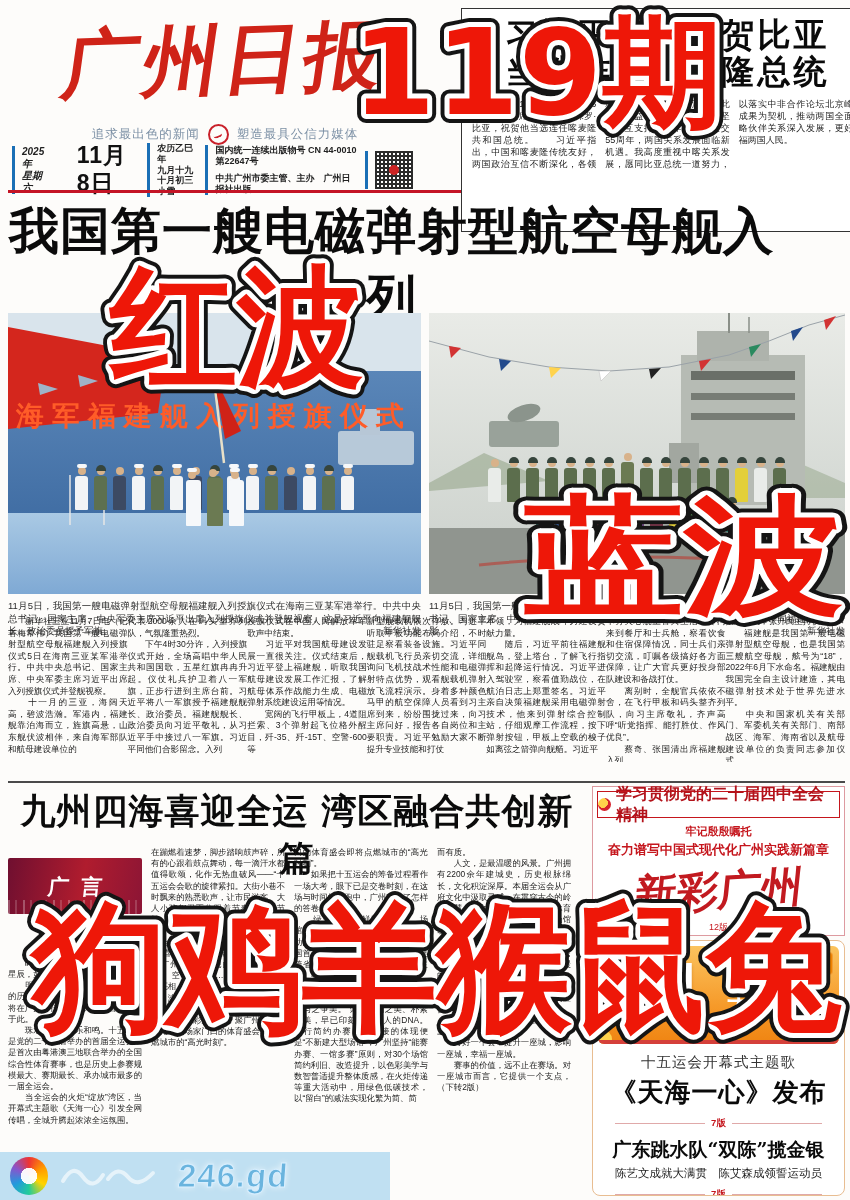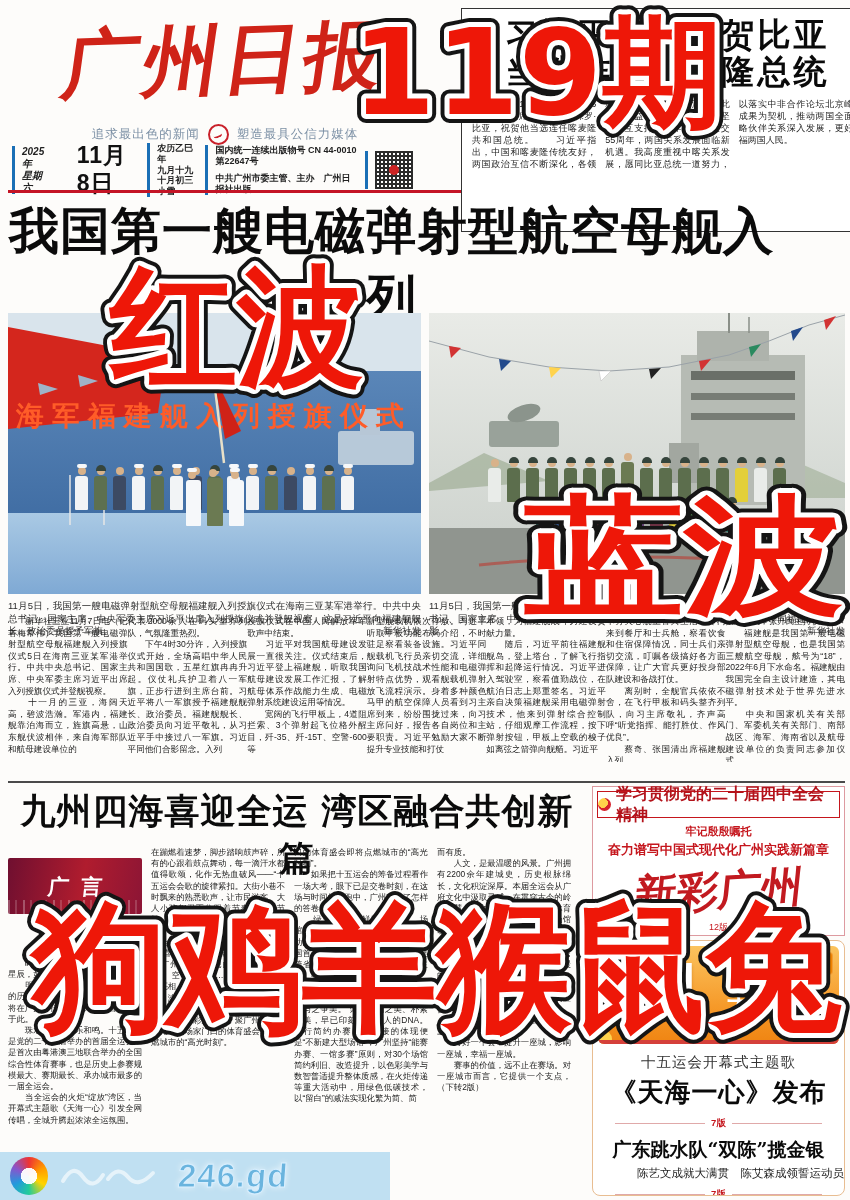--- a/index.html
+++ b/index.html
@@ -95,21 +95,21 @@
   .cd-mascot{position:absolute;bottom:5px;width:14px;height:17px;border-radius:7px 7px 5px 5px;background:#fff;}
   .cd-mascot.m2{right:10px;background:#ffc9d8;}
   .cd-mascot.m1{right:34px;}
   .cd-mascot::before{content:"";position:absolute;top:3px;left:4px;width:3px;height:3px;border-radius:50%;background:#e66;}
   .promo-kicker{text-align:center;font-size:14.5px;font-weight:normal;color:#333;margin-top:9px;letter-spacing:1px;}
   .promo-title{text-align:center;font-size:26px;font-weight:900;color:#0a0a0a;margin-top:3px;letter-spacing:1px;}
   .page-rule{display:flex;align-items:center;gap:6px;margin:7px 22px;}
   .page-rule::before,.page-rule::after{content:"";flex:1;height:1px;background:#e0a9a9;}
   .page-rule span{color:#c5161d;font-size:9.5px;font-weight:bold;}
   .promo-title2{text-align:center;font-size:19px;font-weight:900;color:#0a0a0a;margin-top:2px;}
-  .promo-sub2{text-align:right;font-size:11.5px;color:#222;margin-top:3px;}
+  .promo-sub2{text-align:center;font-size:11.5px;color:#222;margin-top:3px;}
 
   
   .ovsvg{position:absolute;z-index:80;overflow:visible;pointer-events:none;}
   .ovsvg text{font-family:"DejaVu Sans","Liberation Sans",sans-serif;font-weight:900;}
   .ov-back{fill:none;stroke:#151515;stroke-width:18;stroke-linejoin:round;}
   .ov-front{fill:#ee1708;stroke:#ffffff;stroke-width:10;stroke-linejoin:round;paint-order:stroke;}
 
   
   .watermark{left:0;top:1152px;width:390px;height:48px;background:rgba(125,195,235,.48);z-index:70;
     display:flex;align-items:center;gap:10px;padding-left:10px;box-sizing:border-box;}

